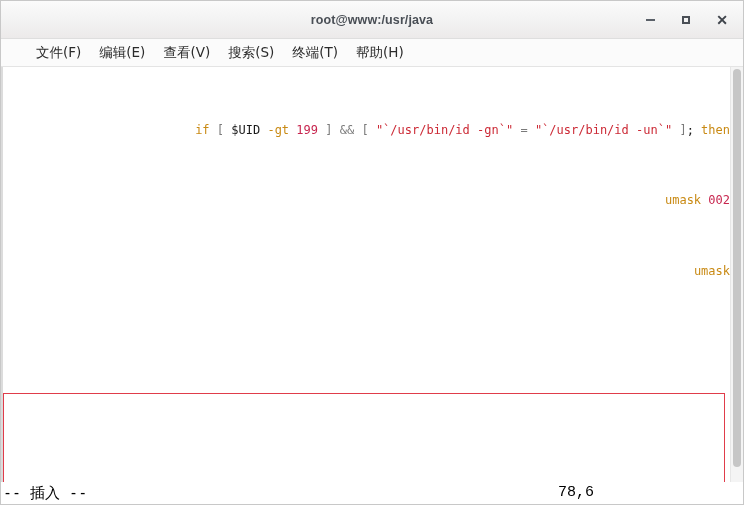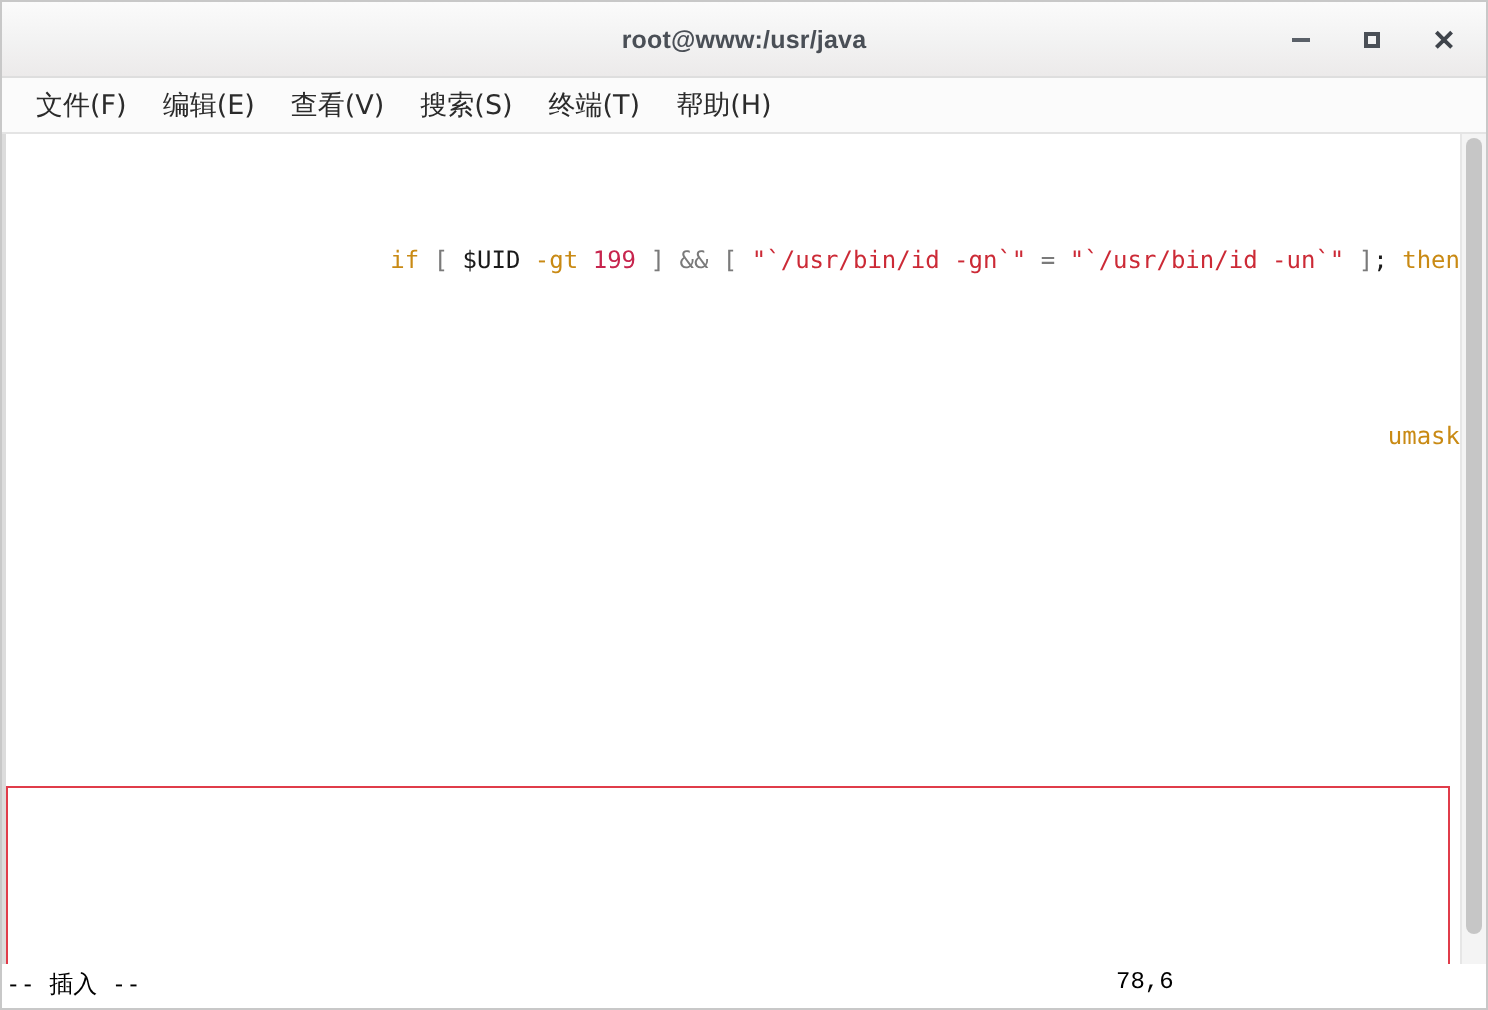--- a/index.html
+++ b/index.html
@@ -86,21 +86,21 @@
   }
 
   
   .menubar {
     height: 28px;
     min-height: 28px;
     background: #fbfbfb;
     border-bottom: 1px solid #e4e4e4;
     display: flex;
     align-items: center;
-    padding-left: 8px;
+    padding-left: 26px;
     box-sizing: border-box;
   }
   .menu-item {
     font-size: 13.5px;
     color: #2b2b2b;
     padding: 2px 9px;
     white-space: nowrap;
     font-family: "DejaVu Sans", sans-serif;
   }
 
@@ -178,21 +178,21 @@
   }
 
   
   .statusbar {
     position: relative;
     height: 22px;
     min-height: 22px;
     background: #ffffff;
     border-top: 0;
     font-family: "DejaVu Sans Mono", monospace;
-    font-size: 12px;
+    font-size: 15px;
     color: #000000;
   }
   .status-mode {
     position: absolute;
     left: 2px;
     top: 2px;
     white-space: pre;
   }
   .status-pos {
     position: absolute;
@@ -246,20 +246,21 @@
     <div class="menu-item">帮助(H)</div>
   </div>
 
   <div class="term-wrap">
     <div class="left-edge"></div>
 
     <div class="term">
 
       <div class="line"><span class="kw">if</span> <span class="op">[</span> <span class="var">$UID</span> <span class="kw">-gt</span> <span class="num">199</span> <span class="op">]</span> <span class="op">&amp;&amp;</span> <span class="op">[</span> <span class="str">"`/usr/bin/id -gn`"</span> <span class="op">=</span> <span class="str">"`/usr/bin/id -un`"</span> <span class="op">]</span><span class="plain">;</span> <span class="kw">then</span></div>
 
+      <div class="line">    <span class="kw">umask</span> <span class="num">002</span></div>
 
       <div class="line"><span class="kw">umask</span></div>
 
 
 
       <div class="line"> </div>
 
       
 
       

